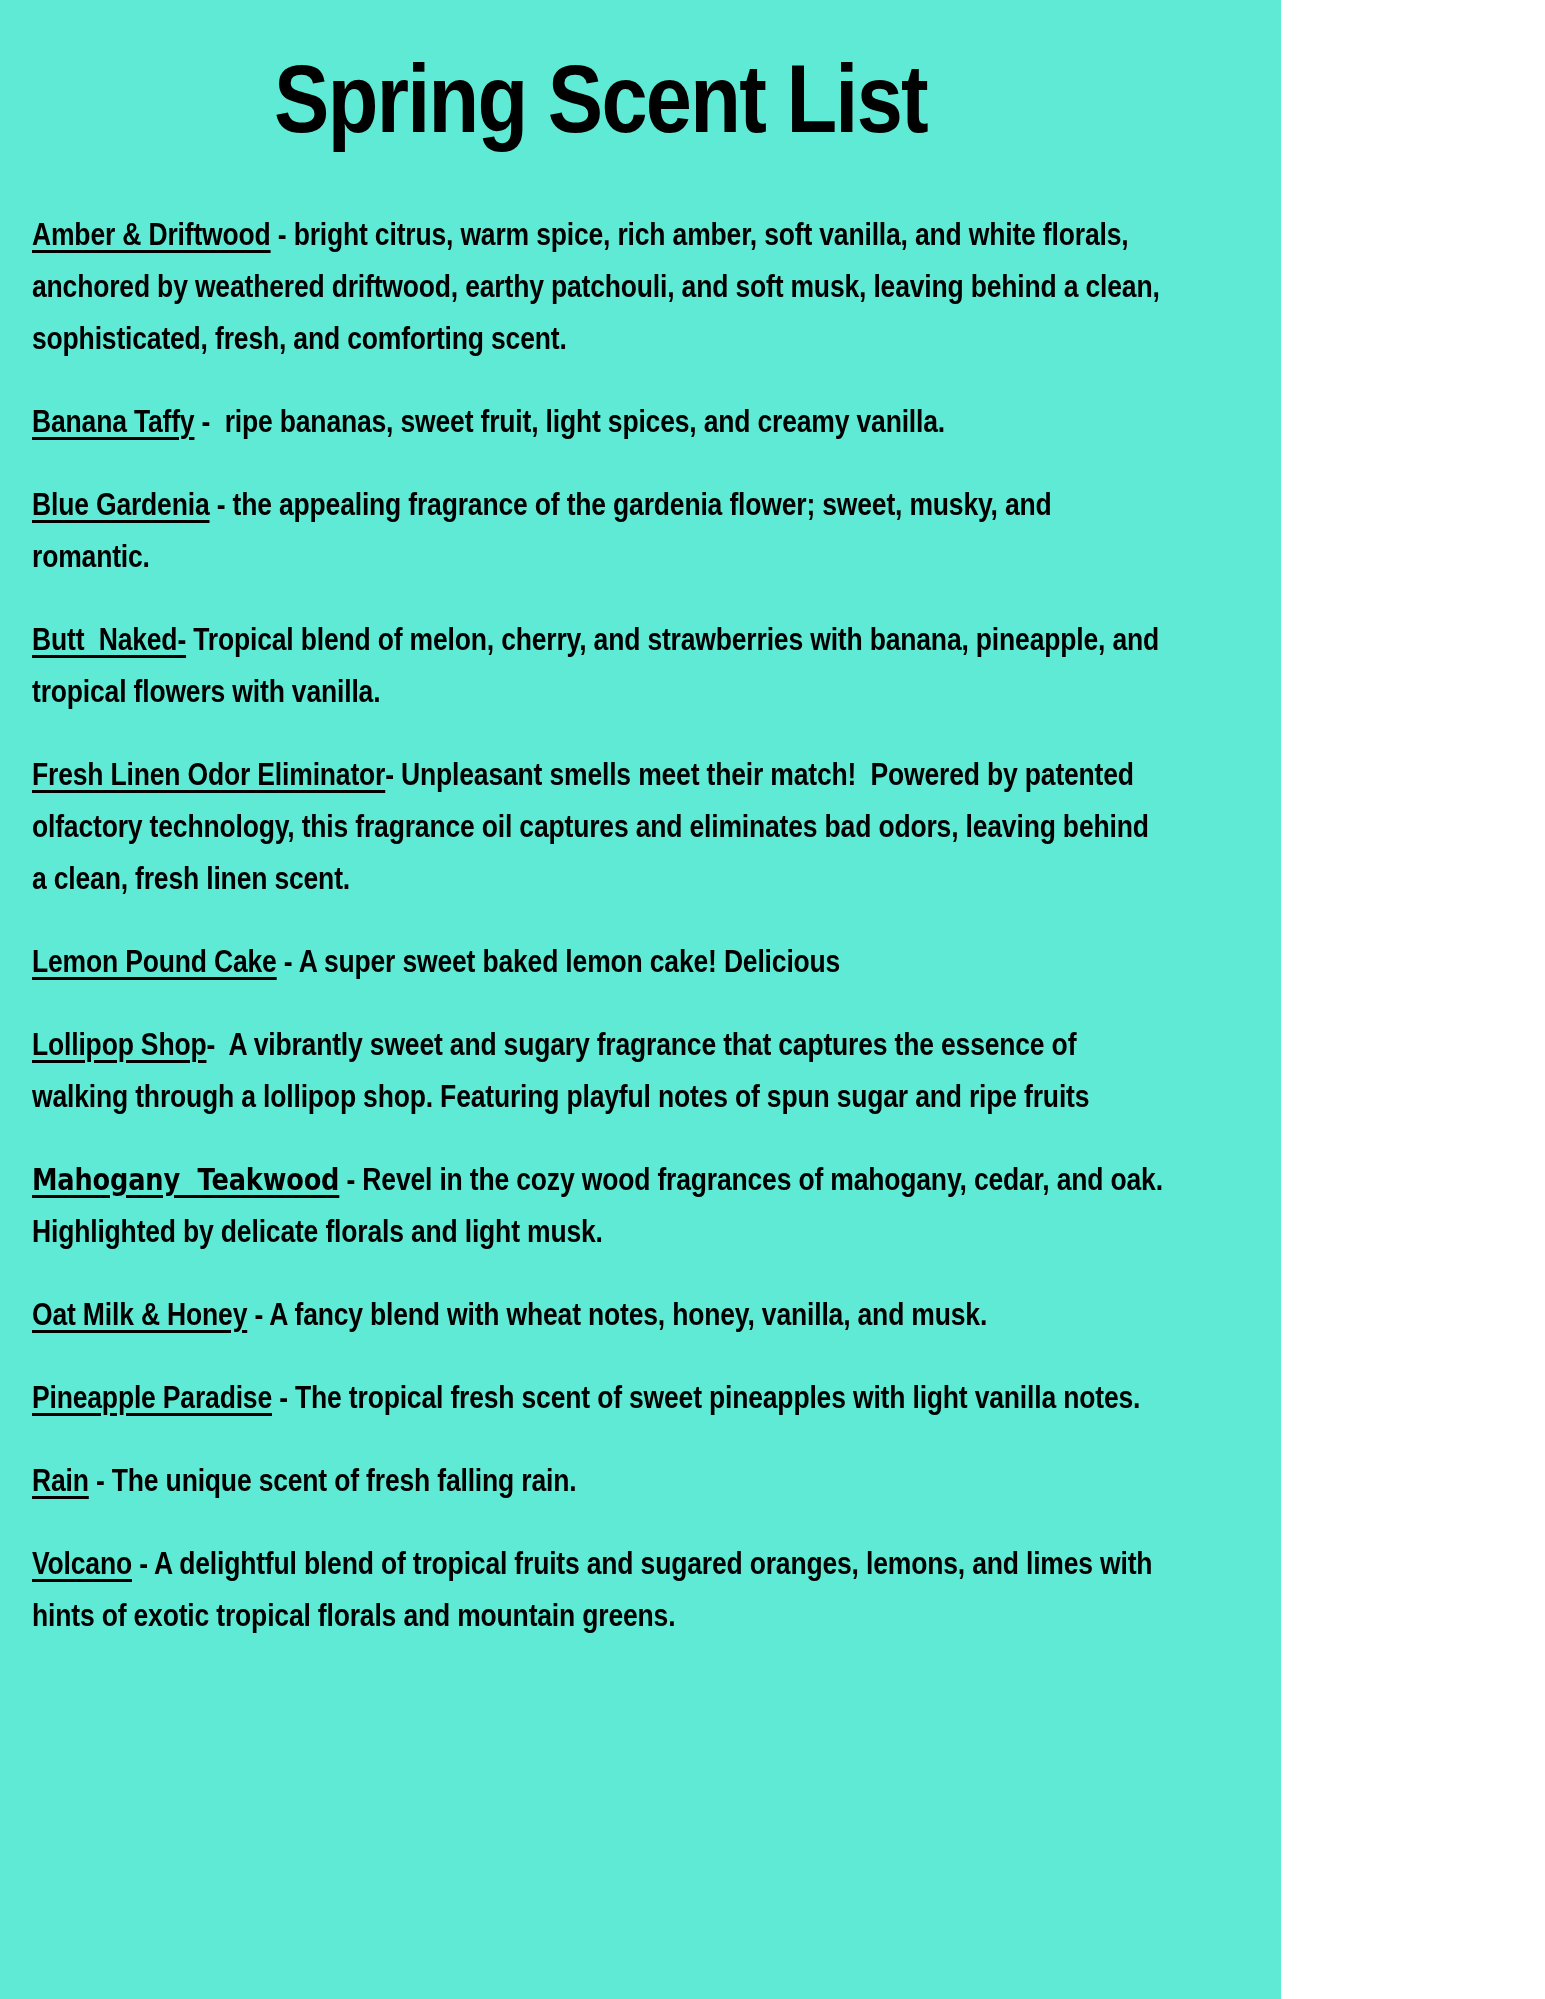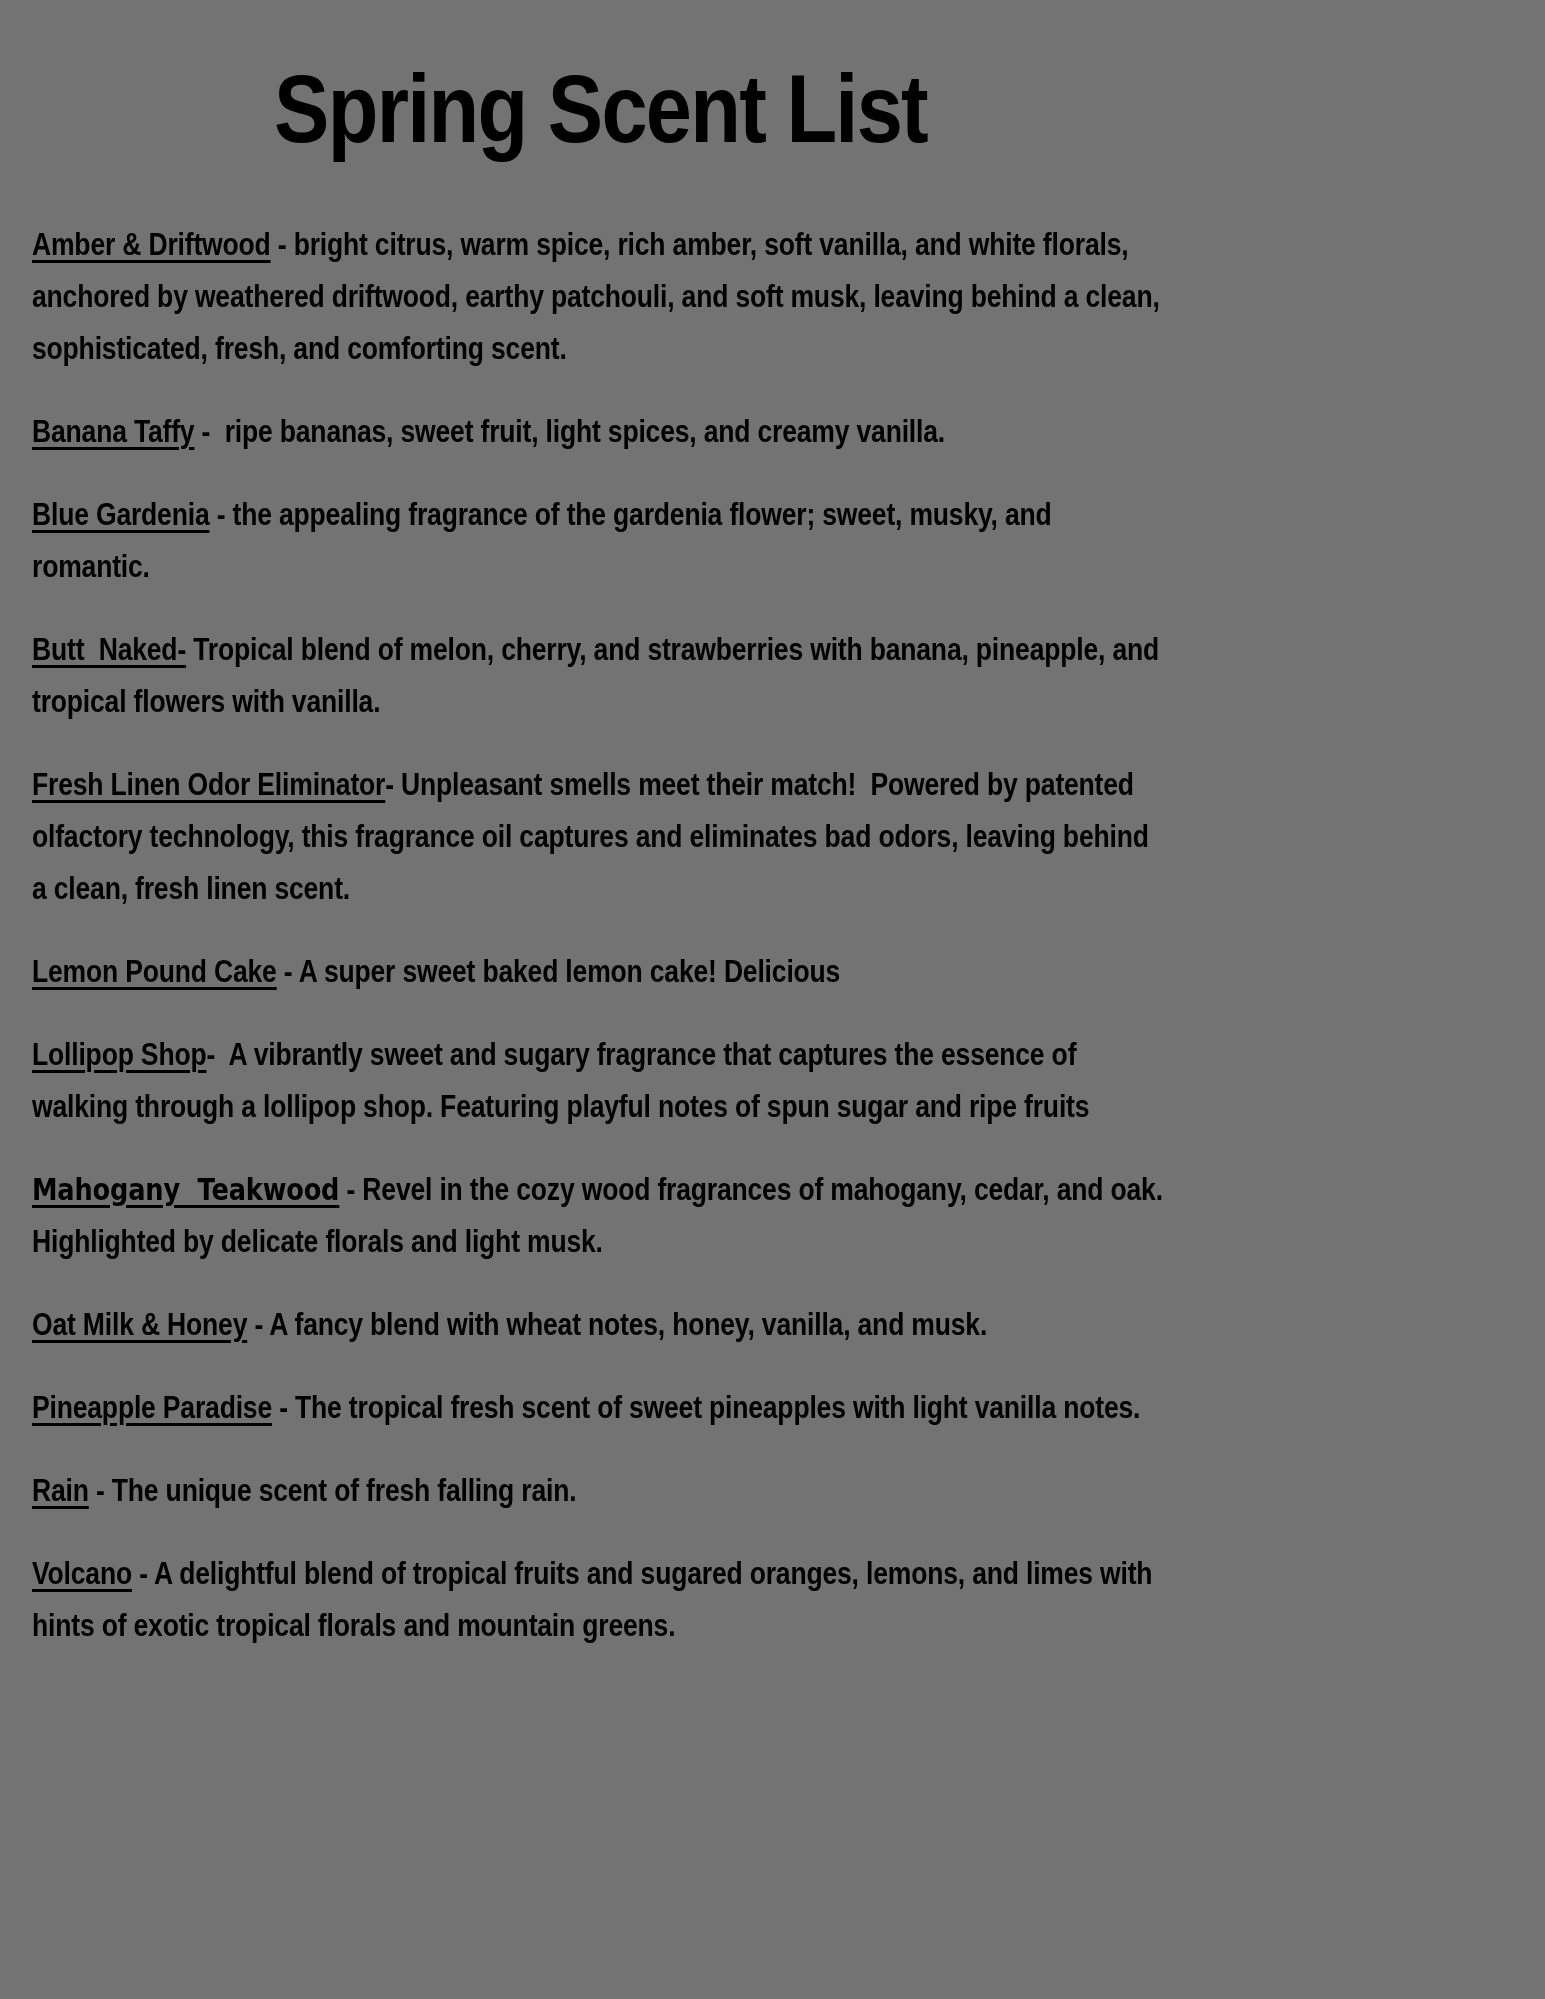--- a/index.html
+++ b/index.html
@@ -5,24 +5,24 @@
   * { margin: 0; padding: 0; box-sizing: border-box; }
   html, body { background: #ffffff; }
   body {
     width: 1545px;
     height: 1999px;
     font-family: "Liberation Sans", sans-serif;
     color: #000000;
     overflow: hidden;
   }
   .page {
-    width: 1545px;
+    width: 1281px;
     height: 1999px;
-    padding: 34px 0 0 32px;
-    background: #737373;
+    padding: 24px 0 0 32px;
+    background: #5eead4;
   }
   
   .content {
     width: 1330px;
     transform: scaleX(0.855);
     transform-origin: top left;
   }
   .doc-title {
     font-size: 97px;
     font-weight: 800;

